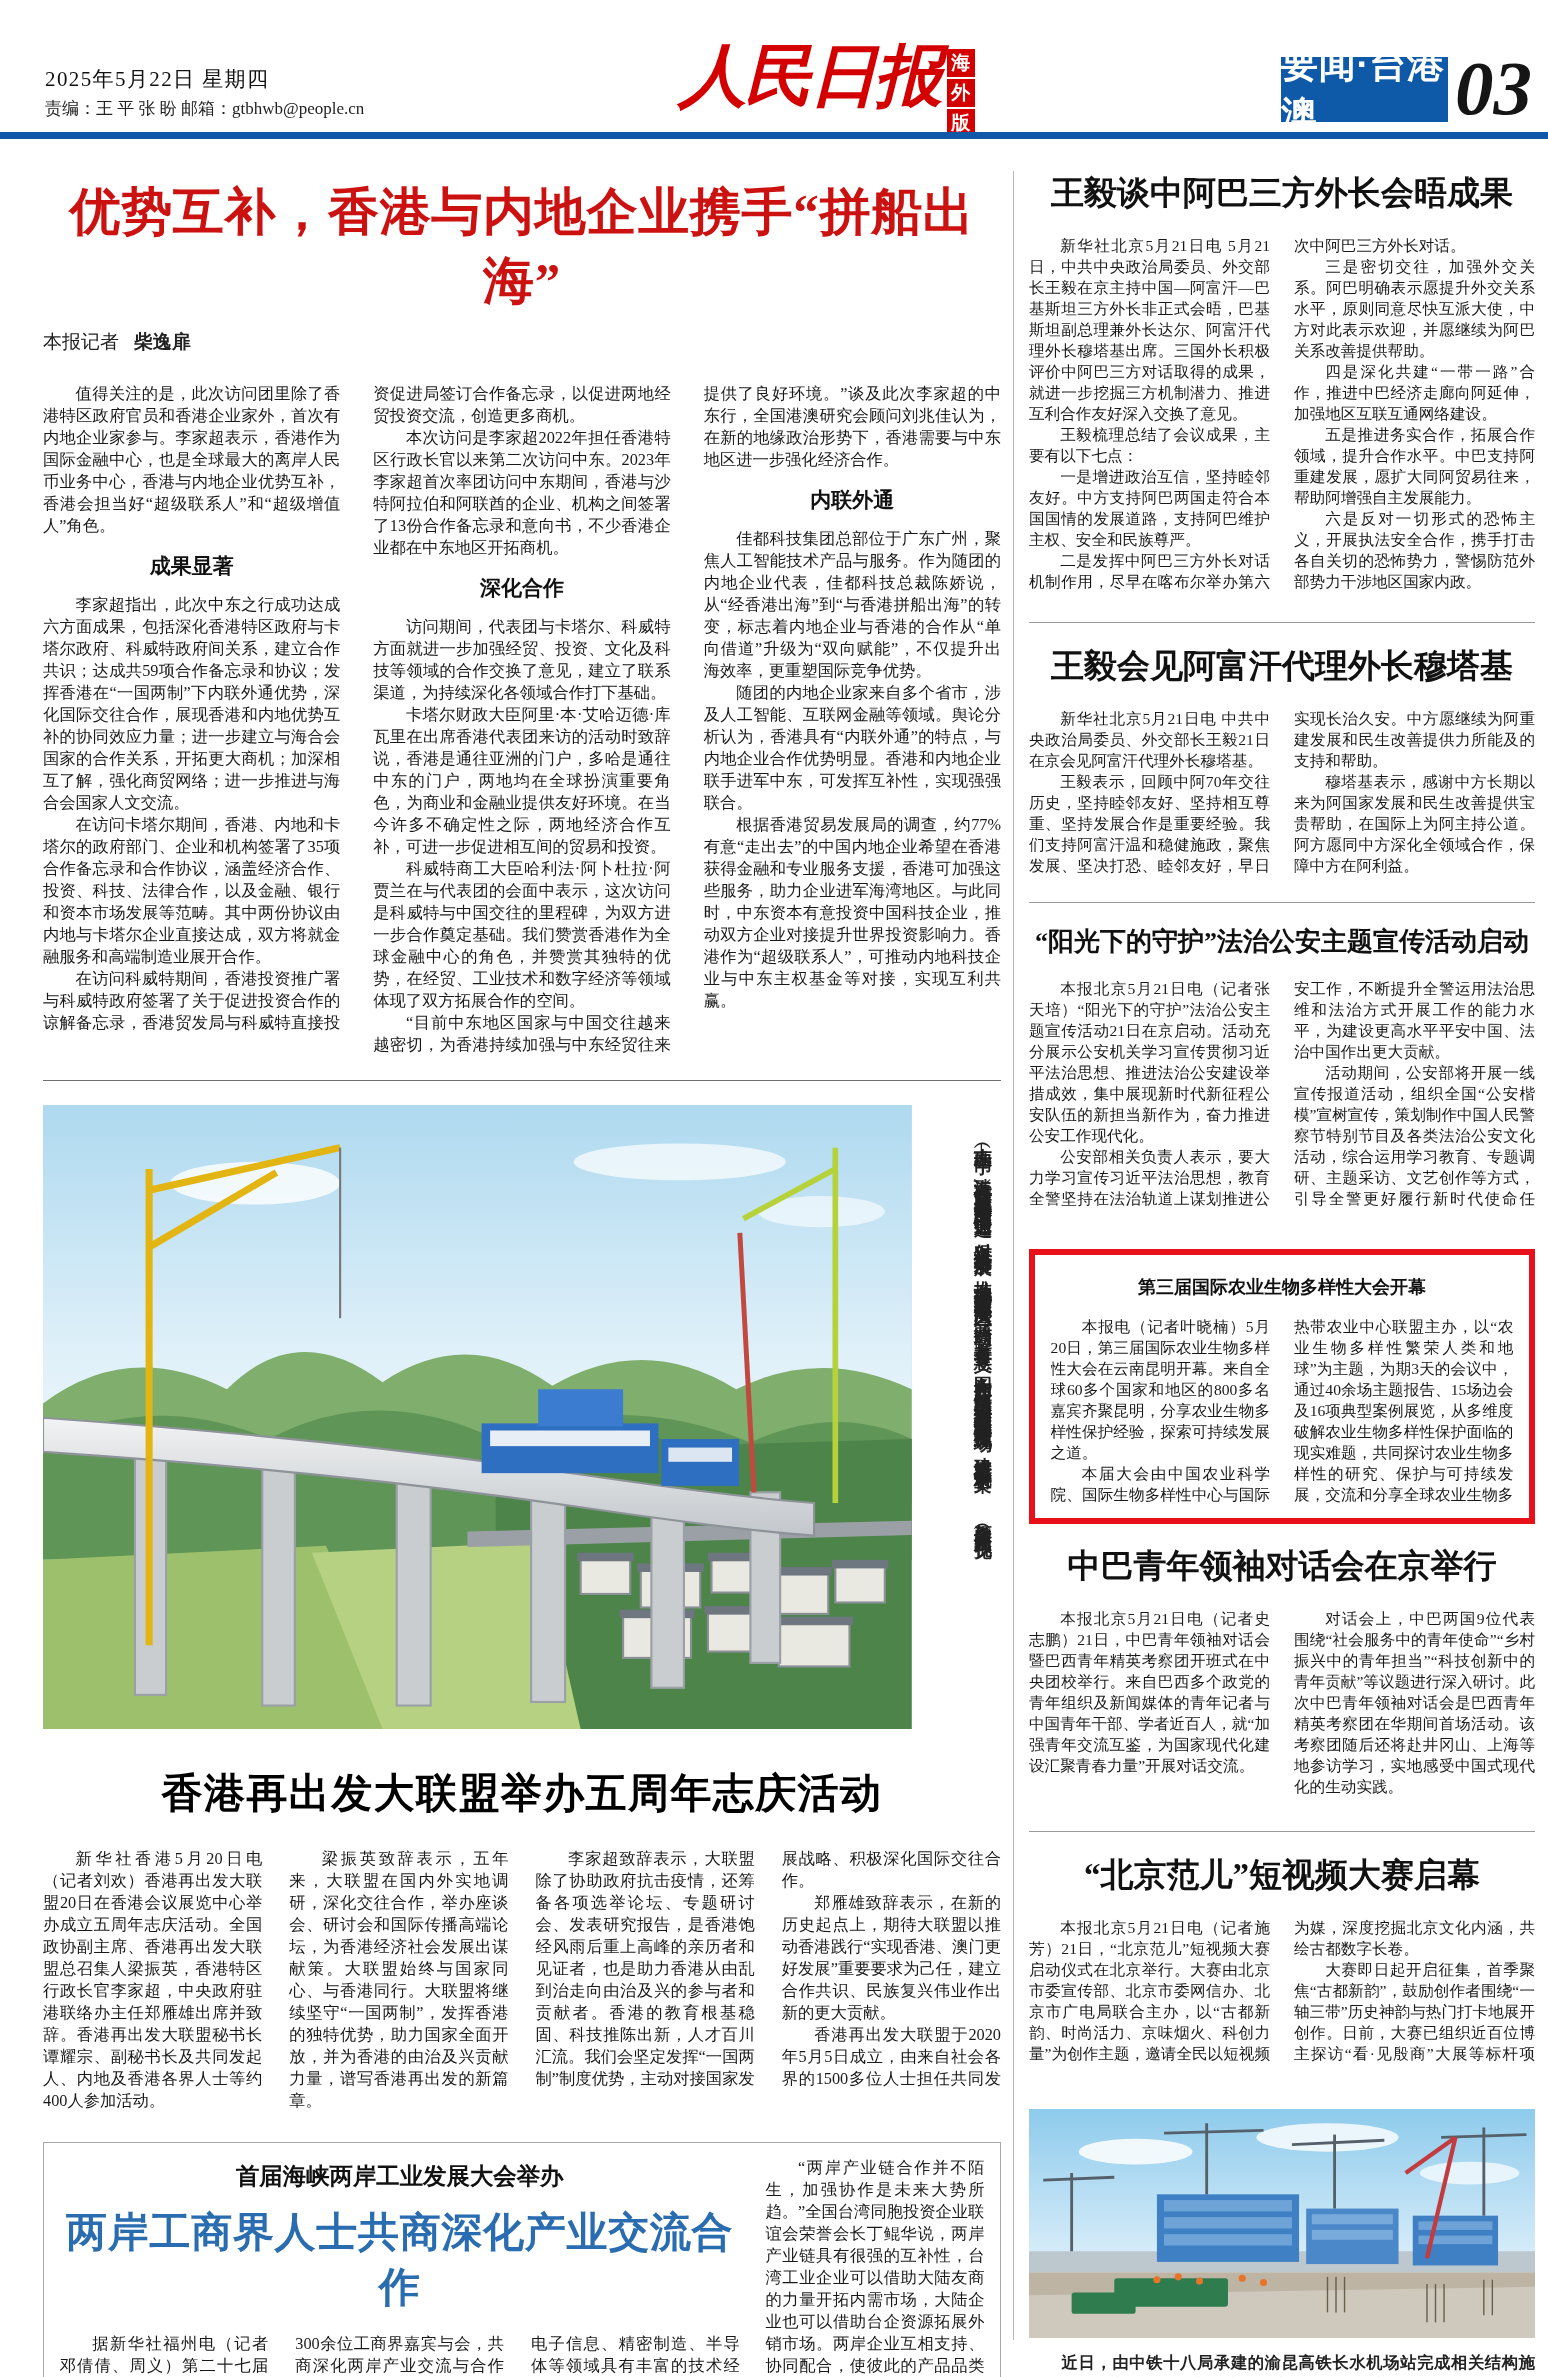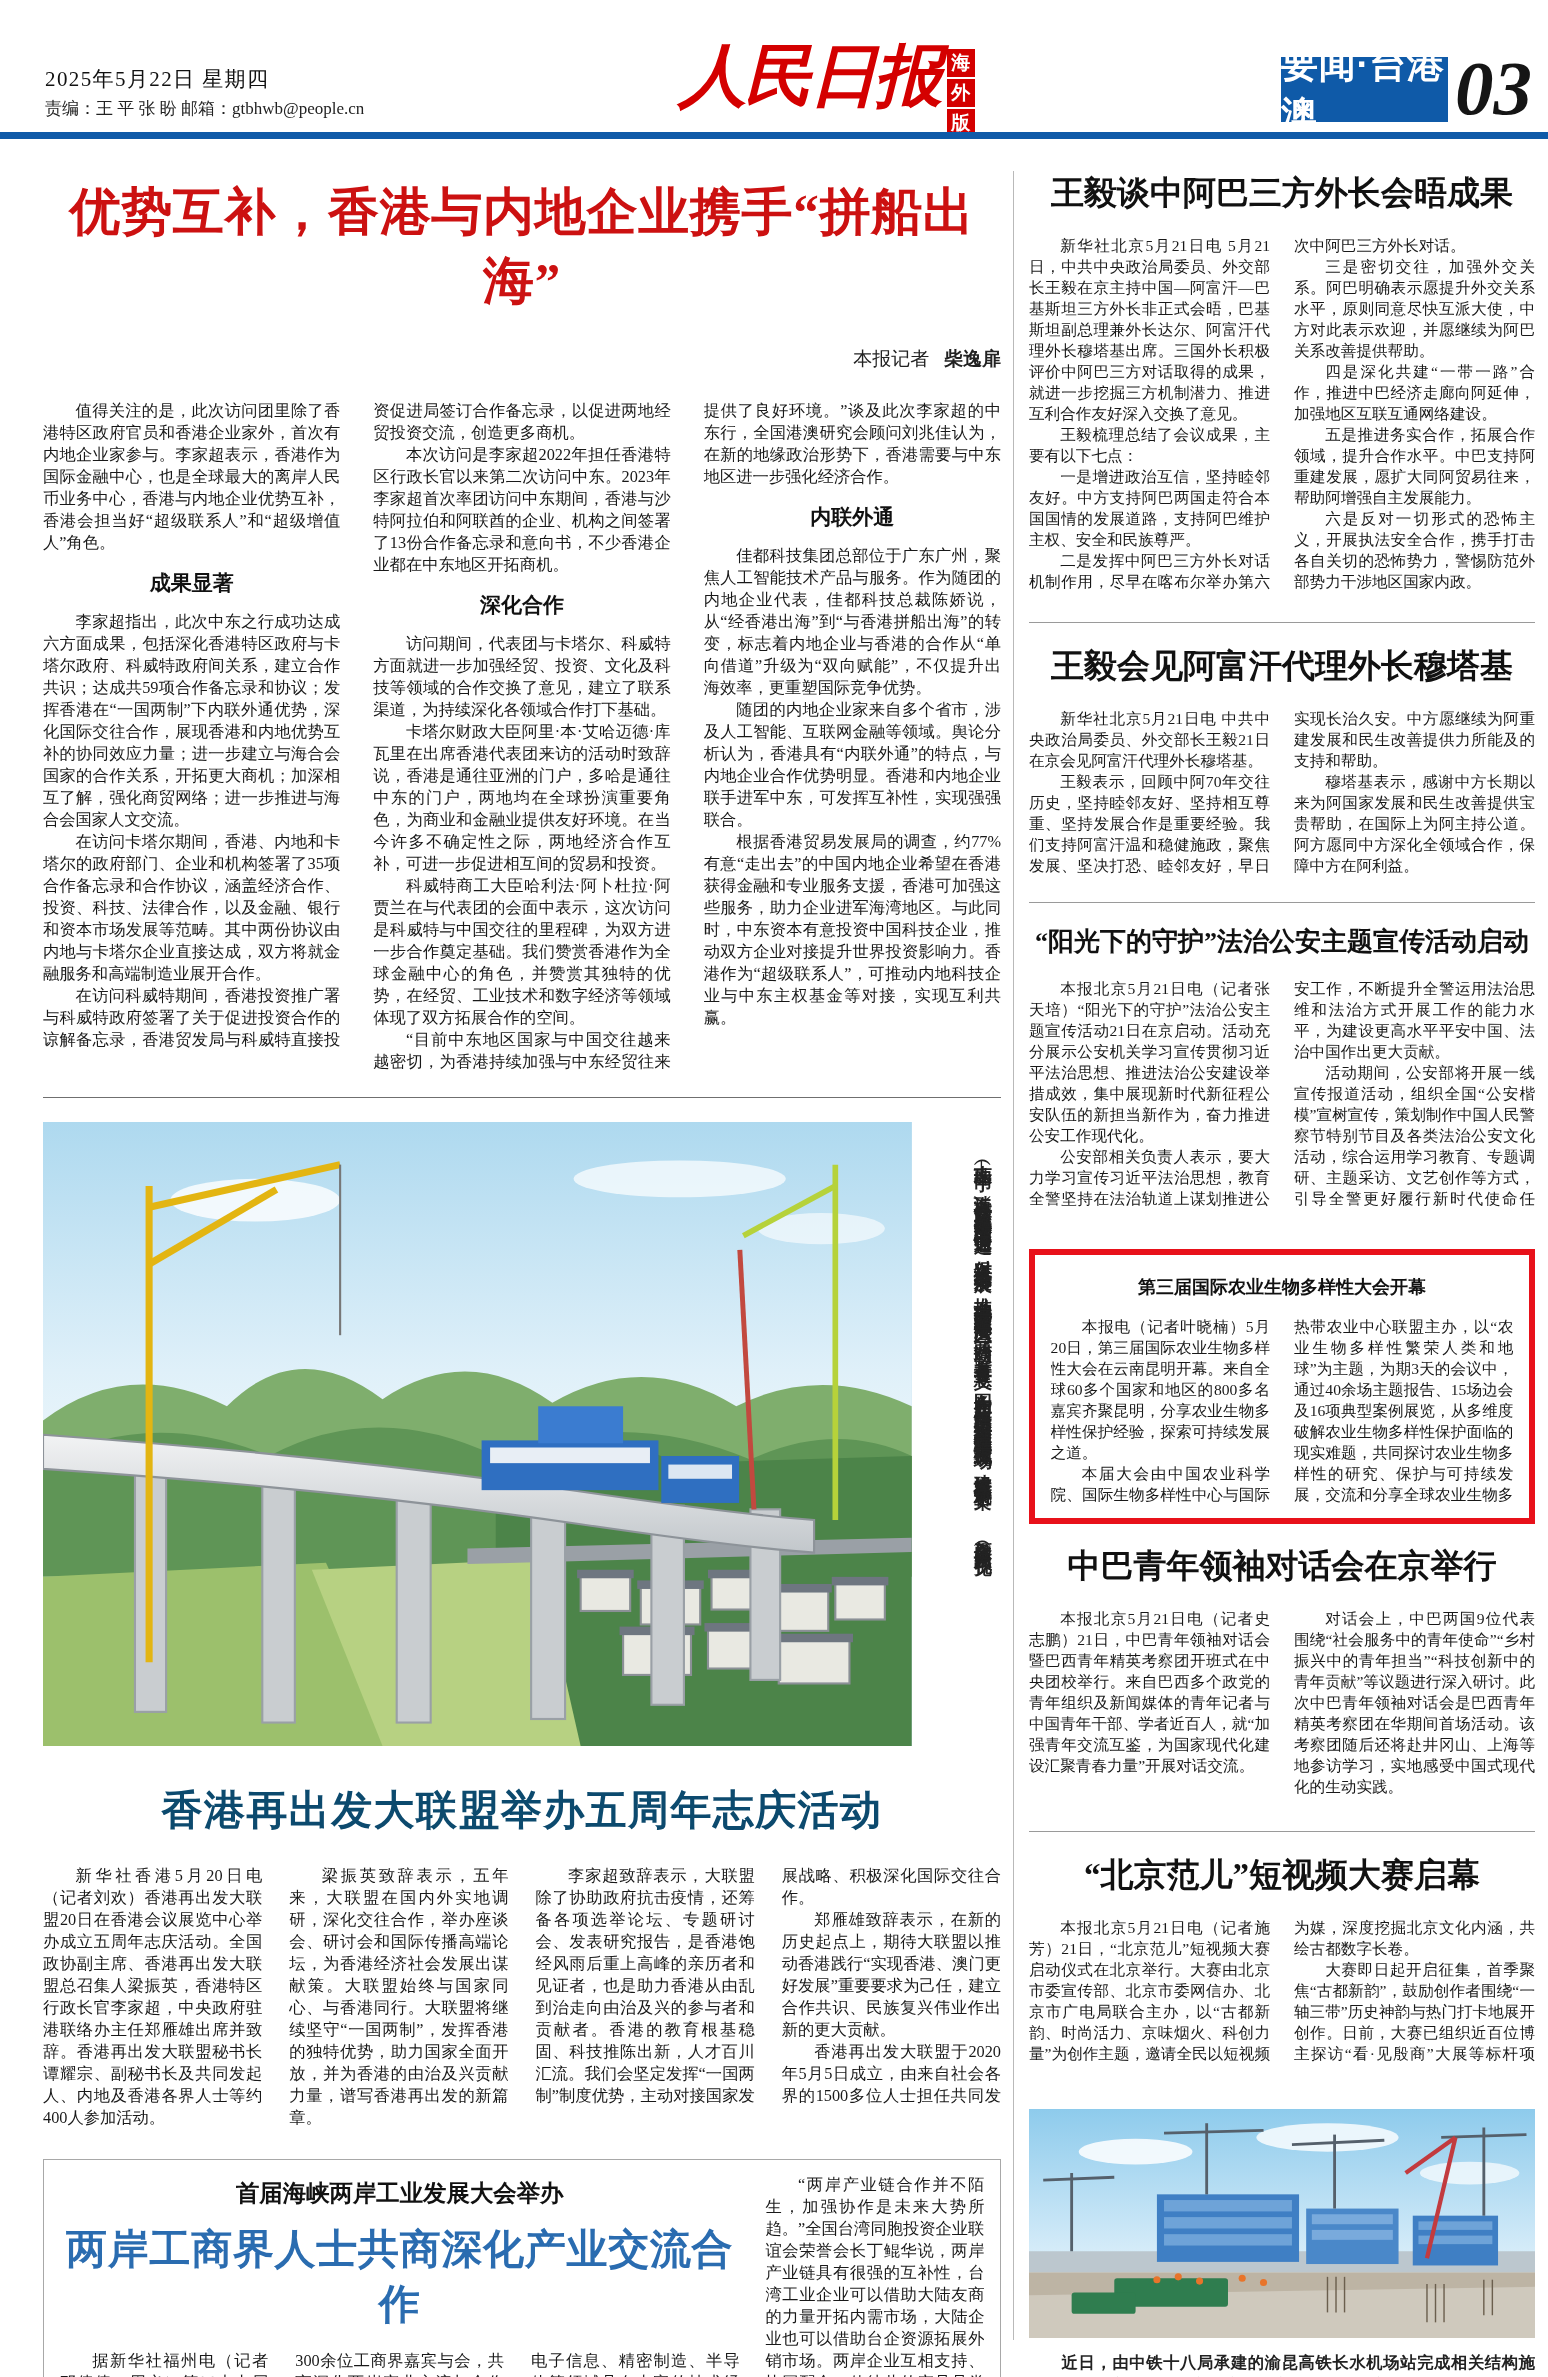--- a/index.html
+++ b/index.html
@@ -20,31 +20,31 @@
   
   .left-col { position:absolute; left:43px; top:165px; width:958px; }
   .right-col { position:absolute; left:1029px; top:171px; width:506px; }
   .vdiv { position:absolute; left:1013px; top:171px; width:0.7px; height:2169px; background:#b9b9b9; }
 
   
   .para { text-indent:2em; text-align:justify; font-size:16.3px; line-height:22px; color:#191919; }
   .col-sub { text-align:center; font-weight:bold; font-size:21px; margin:15.6px 0 14px; font-family:Liberation Sans, sans-serif; color:#111; }
 
   .main-headline { text-align:center; font-size:51px; font-weight:900; color:#cc1111; letter-spacing:0.7px; margin-top:12.8px; font-family:"Liberation Serif",serif; }
-  .main-byline { text-align:right; font-size:19px; margin-top:30px; color:#222; }
+  .main-byline { text-align:left; font-size:19px; margin-top:13px; color:#222; }
   .main-byline b { margin-left:10px; font-family:"Liberation Sans",sans-serif; }
   .main-body { margin-top:28px; height:684px; overflow:hidden; column-count:3; column-gap:33px; }
   .left-divider { border-top:1.4px solid #6f6f6f; margin-top:12.8px; }
 
   .photo-row { margin-top:24px; display:flex; }
   .bridge-photo { width:873px; height:624px; display:block; background:#cfe6f2; }
   .photo-caption-v { width:84px; height:624px; margin-left:5.7px; writing-mode:vertical-rl; font-size:18px; line-height:2.05; letter-spacing:2.1px; color:#222; font-weight:600; padding-top:28px; }
   .photo-caption-v .credit { font-weight:900; font-family:"Liberation Sans",sans-serif; margin-top:21px; }
 
-  .hk-headline { text-align:center; font-size:41px; font-weight:900; color:#0c4a6e; margin-top:37px; letter-spacing:1.4px; }
+  .hk-headline { text-align:center; font-size:41px; font-weight:900; color:#000000; margin-top:37px; letter-spacing:1.4px; }
   .hk-body { margin-top:27px; height:276px; overflow:hidden; column-count:4; column-gap:27px; }
 
   .strait-box { margin-top:18.5px; border:0.7px solid #a8a8a8; padding:14px 15.6px 11.4px; display:grid; grid-template-columns:1fr 219px; column-gap:25.6px; height:306px; overflow:hidden; }
   .strait-kicker { text-align:center; font-size:23.4px; font-weight:bold; font-family:"Liberation Sans",sans-serif; color:#111; margin-top:2.8px; }
   .strait-headline { text-align:center; font-size:41px; font-weight:900; color:#2a6cb0; margin-top:12.8px; letter-spacing:0.7px; }
   .strait-body { margin-top:18.5px; height:169px; overflow:hidden; column-count:3; column-gap:27px; }
   .strait-col4 { height:279px; overflow:hidden; }
 
   
   .r-art { }

